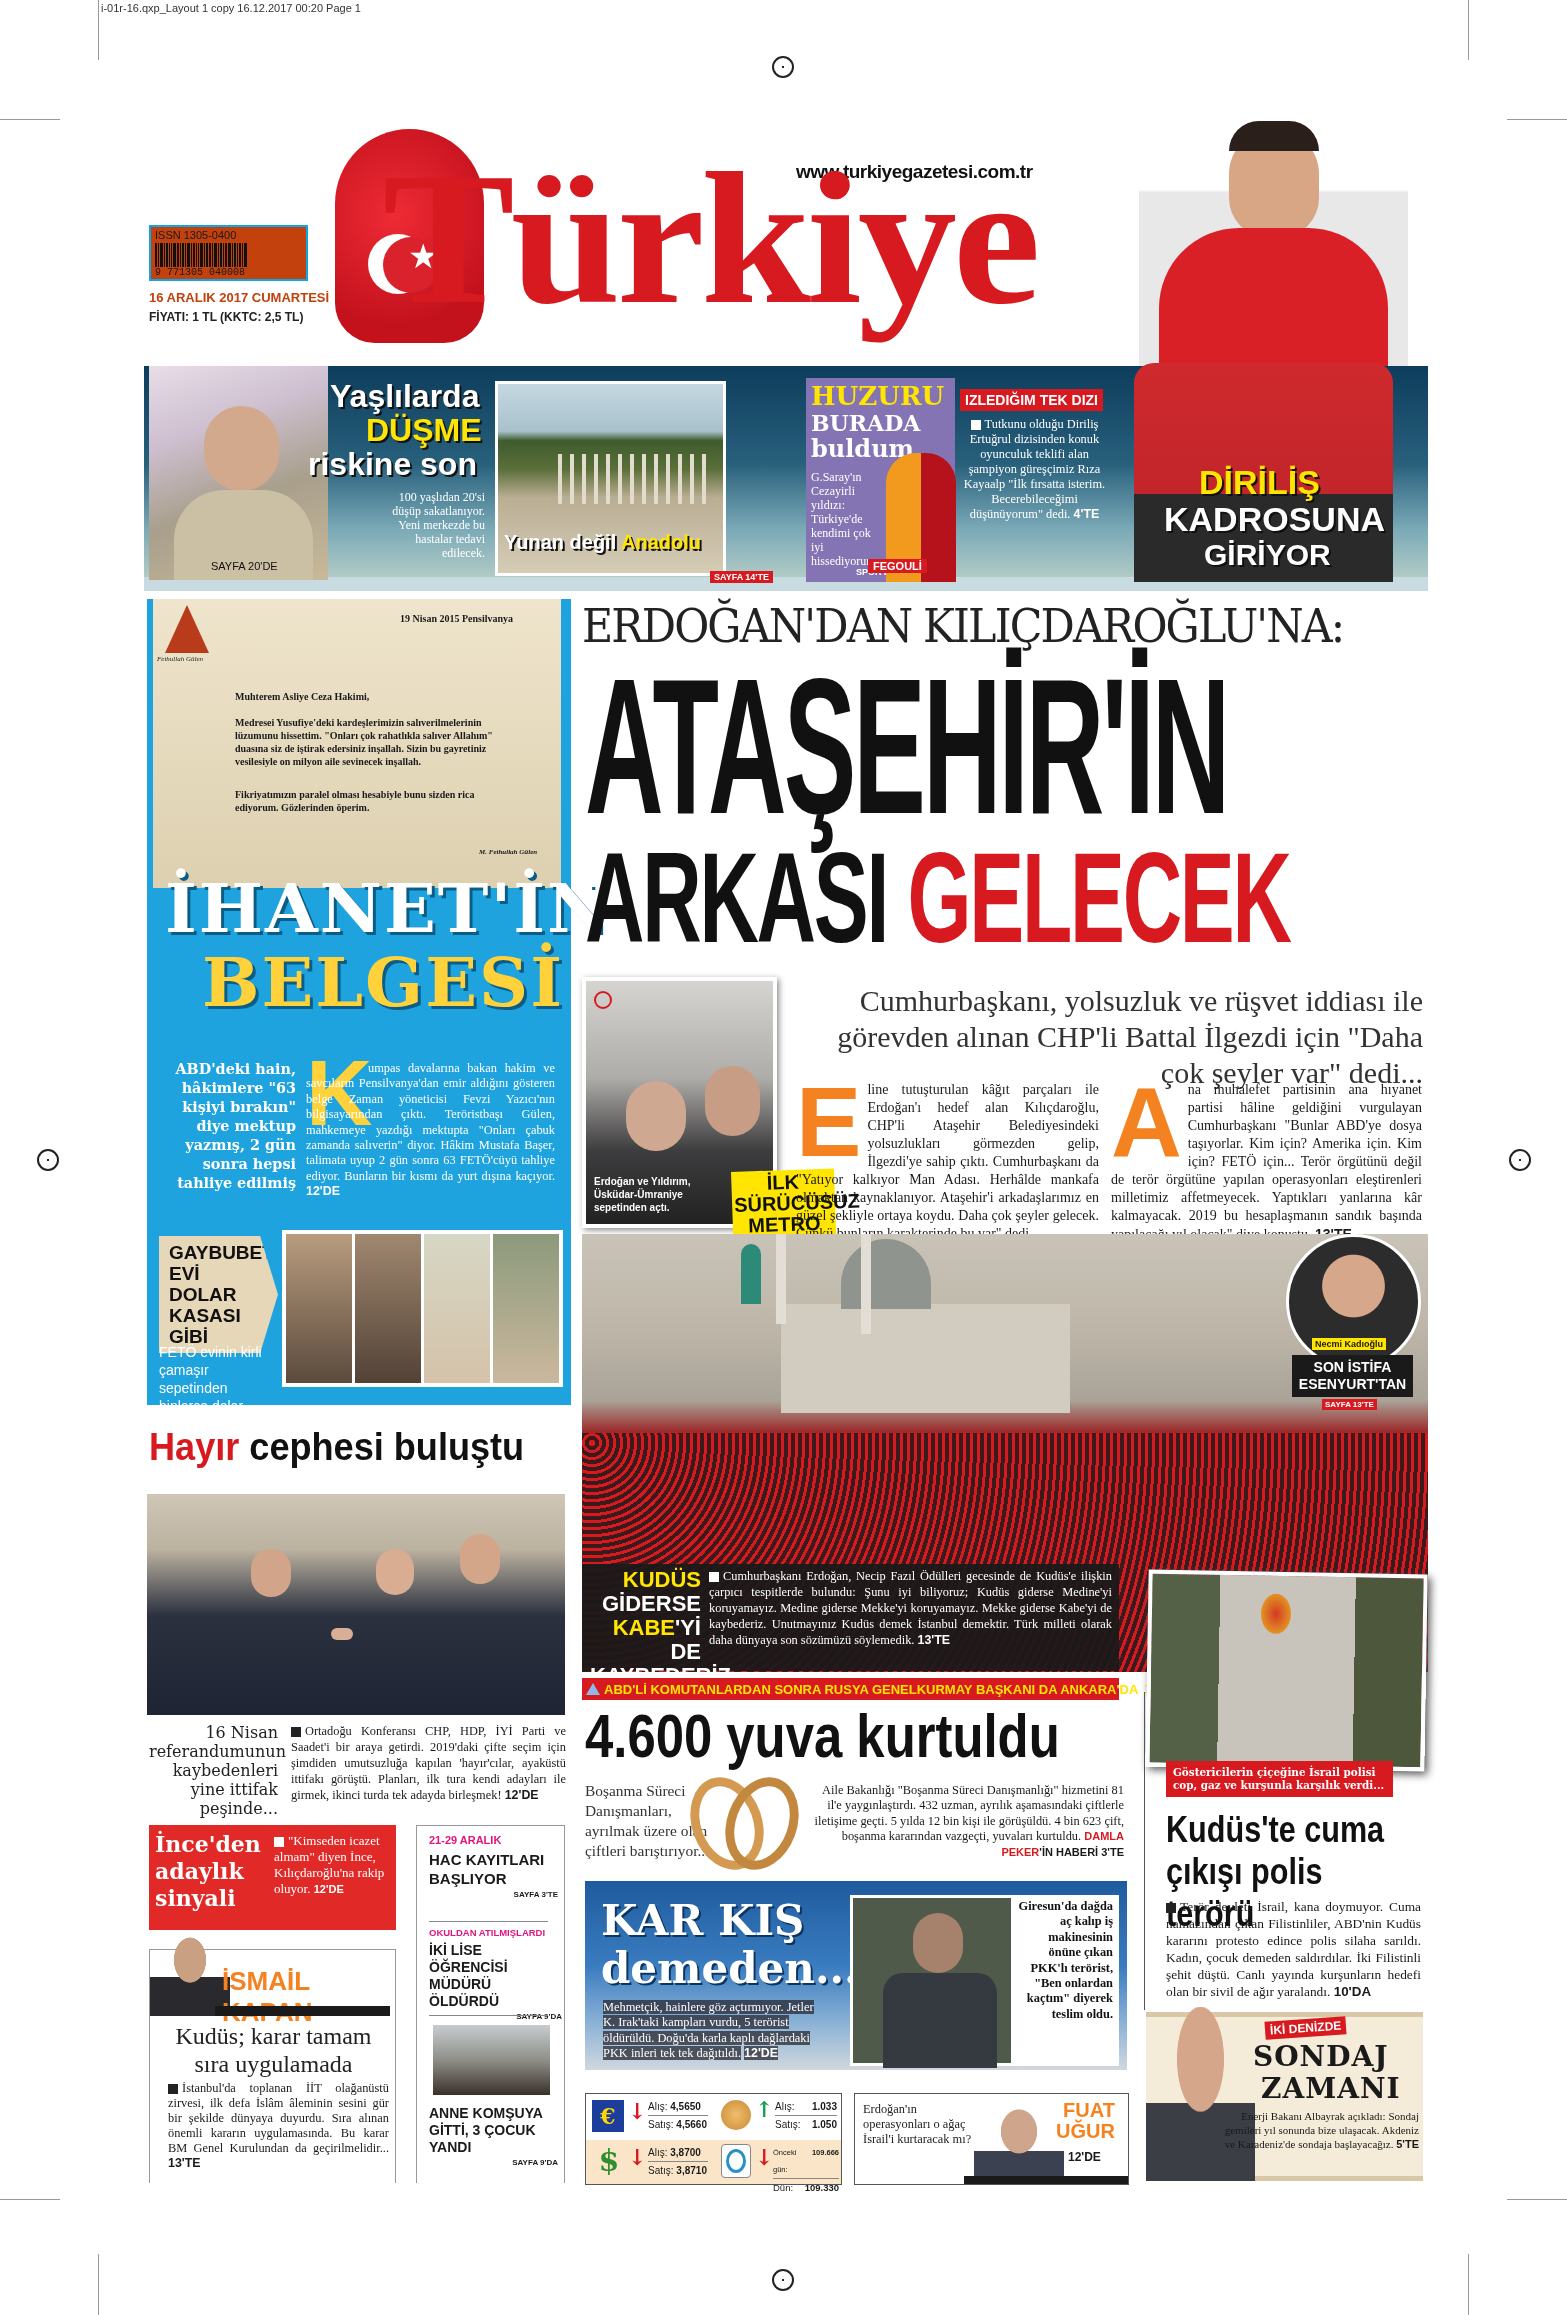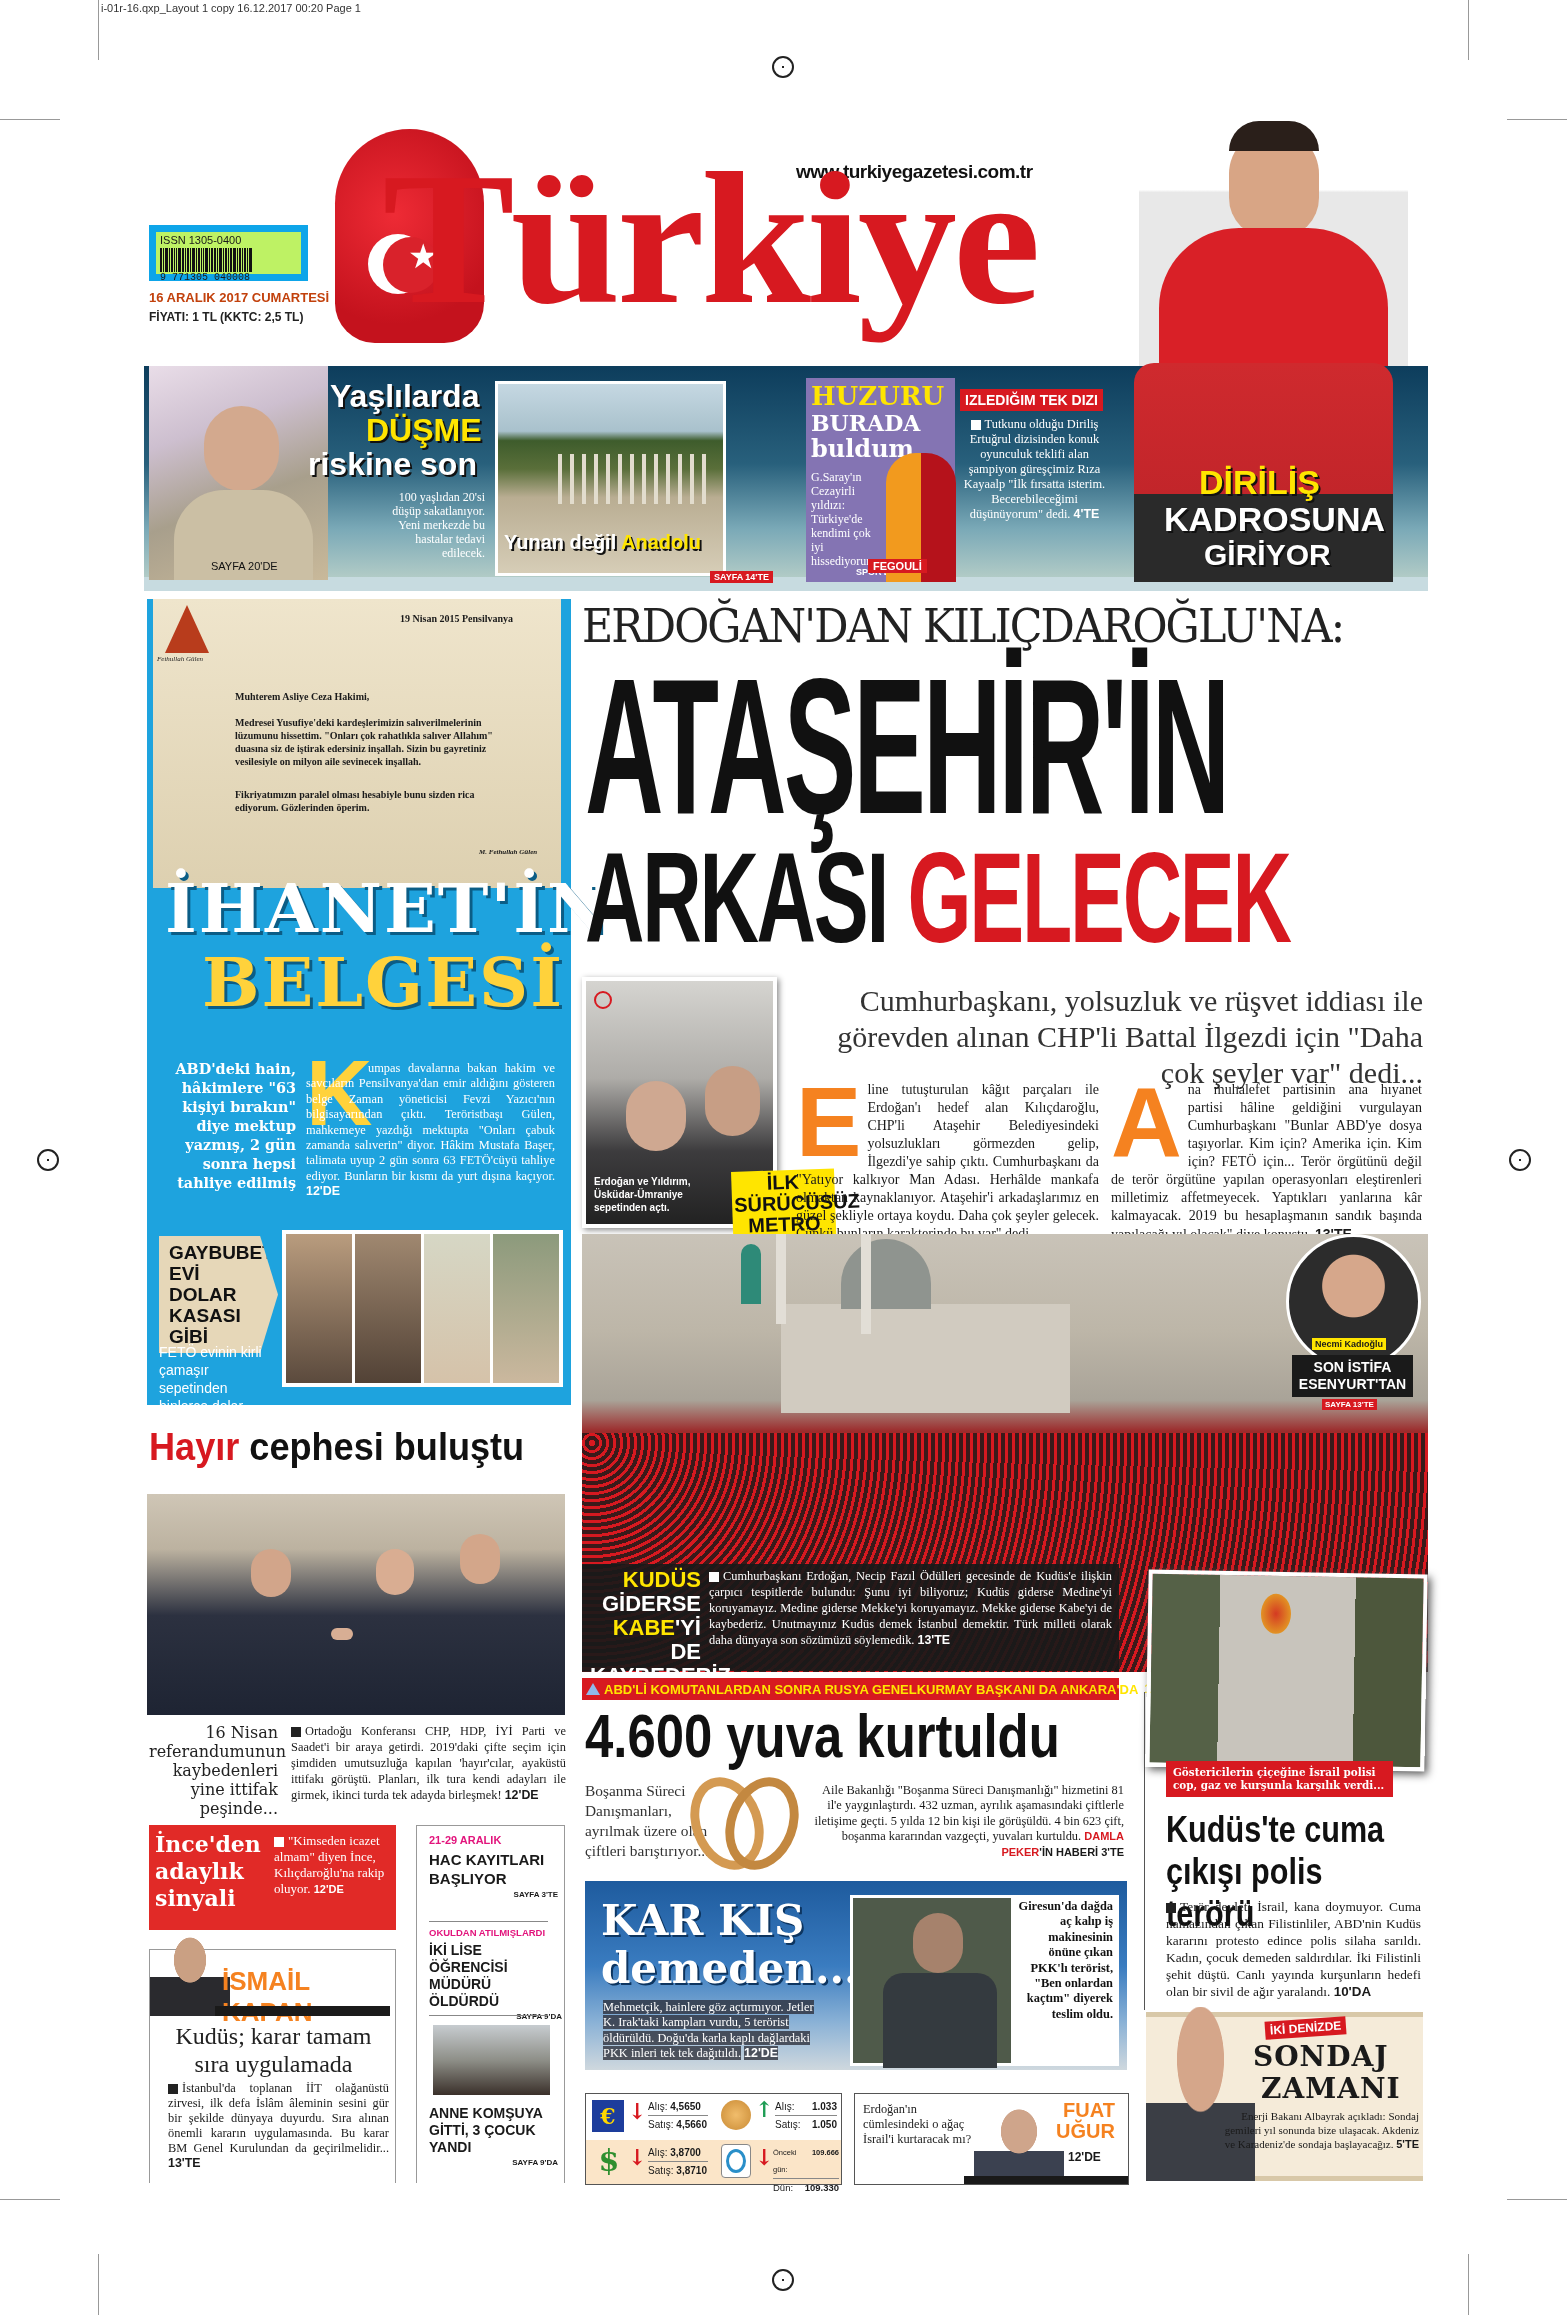--- a/index.html
+++ b/index.html
@@ -9,21 +9,21 @@
   .serif { font-family: "DejaVu Serif", serif; }
   .libserif { font-family: "Liberation Serif", serif; }
 
   
   .crop-v { position: absolute; width: 1px; background: #999; }
   .crop-h { position: absolute; height: 1px; background: #999; }
   .reg { position: absolute; width: 22px; height: 22px; border: 2px solid #222; border-radius: 50%; }
   .reg::before { content: ""; position: absolute; left: 8px; top: 8px; width: 2px; height: 2px; background:#222; }
 
   
-  .issn-box { border: 7px solid #0ea5e9; background:#bef264; }
+  .issn-box { border: 2px solid #0ea5e9; background:#c2410c; }
   .barcode { display:flex; height: 34px; align-items:stretch; gap:1px; padding: 0 4px; }
   .barcode span { background:#111; }
   .logo-circle { border-radius: 50%; background: radial-gradient(circle at 40% 40%, #ee2b35, #c4121d 70%); }
   .logo-text { font-family: "Liberation Serif", serif; font-weight: bold; color: #d71920; letter-spacing: -4px; }
 
   
   .topband { background: linear-gradient(180deg,#0d3d5c 0%, #28607c 45%, #7aa9b7 75%, #b8cfc8 100%); }
   .h-white { color:#fff; text-shadow: 2px 2px 0 #111; }
   .h-yellow { color:#ffe500; text-shadow: 2px 2px 0 #111; }
   .redtag { background:#d71920; color:#fff; font-family:"Liberation Sans",sans-serif; font-weight:bold; }
@@ -395,21 +395,21 @@
         <b>109.666</b>
       </div>
     <div style="display:flex;justify-content:space-between;font-size:9.5px">
         <span>Dün:</span>
         <b>109.330</b>
       </div>
   </div>
 </div>
 
 <div class="abs" style="left:854px;top:2093px;width:275px;height:92px;border:1px solid #555;overflow:hidden">
-  <div class="abs libserif" style="left:8px;top:8px;width:109px;font-size:12.4px;line-height:15px;color:#222">Erdoğan'ın cümlesindeki o ağaç İsrail'i kurtaracak mı?</div>
+  <div class="abs libserif" style="left:8px;top:8px;width:109px;font-size:12.4px;line-height:15px;color:#222">Erdoğan'ın operasyonları o ağaç İsrail'i kurtaracak mı?</div>
   <div class="abs" style="left:119px;top:4px;width:90px;height:88px;background:radial-gradient(ellipse at 50% 38%,#cfa58b 0 28%,transparent 29%),linear-gradient(180deg,transparent 60%,#3b4150 60%)"></div>
   <div class="abs" style="left:109px;top:82px;width:165px;height:10px;background:#1a1a1a"></div>
   <div class="abs cond" style="left:201px;top:6px;font-size:20px;line-height:21px;color:#f58220;text-align:right">
     <div>FUAT</div>
     <div>UĞUR</div>
   </div>
   <div class="abs" style="left:213px;top:56px;font-family:'Liberation Sans',sans-serif;font-weight:bold;font-size:12px">12'DE</div>
 </div>
 
 

